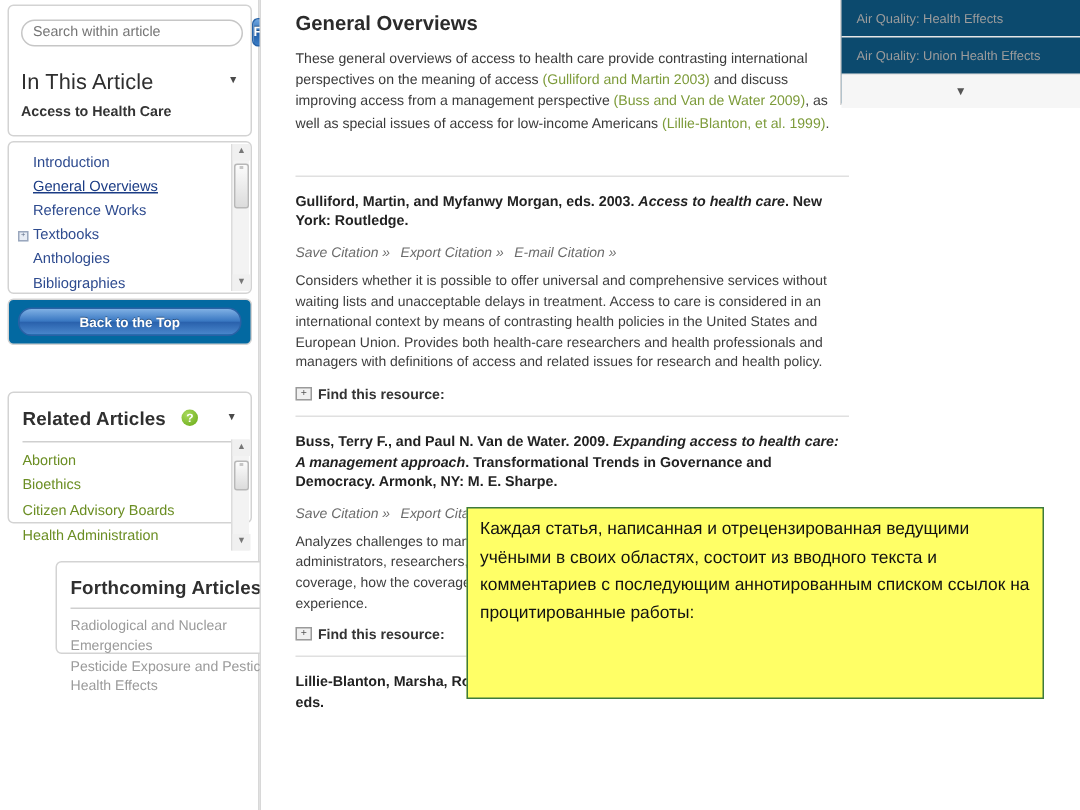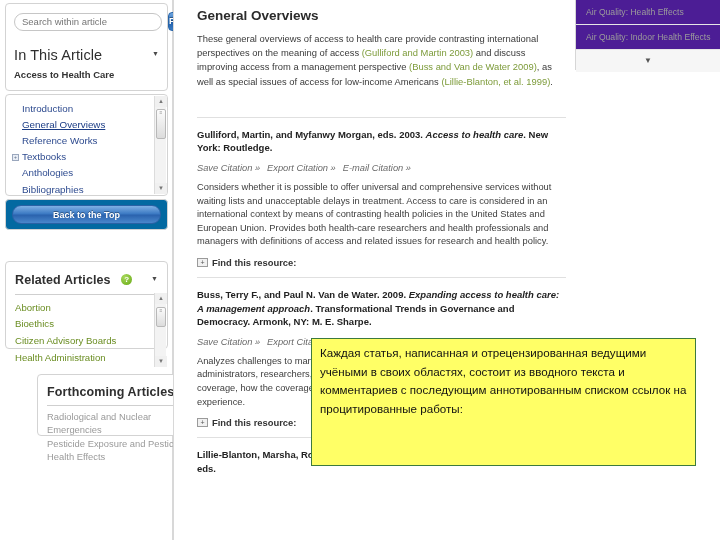--- a/index.html
+++ b/index.html
@@ -241,24 +241,24 @@
     border: 1px solid #9a9a9a;
     background: #f0f0f0;
     font-size: 7px; line-height: 8px; text-align: center; color: #555;
     font-weight: normal;
   }
 
   
   .rightpanel {
     position: absolute;
     right: 0; top: 0;
-    width: 145px; height: 70px;
+    width: 160px; height: 70px;
     border: 1px solid #d6d6d6;
     border-top: none; border-right: none;
-    background: #4c1d95;
+    background: #0c4a6e;
   }
   .rp-item {
     font-size: 8.6px;
     color: #9c9c9c;
     padding: 7px 8px 7px 10px;
     border-bottom: 1px solid #e6e6e6;
     cursor: pointer;
     white-space: nowrap;
   }
   .rp-more {
@@ -429,19 +429,19 @@
     <div>
       <div class="ref-head">
         <span>Lillie-Blanton, Marsha, Rose Marie Martinez, Barbara Lyons, and Diane Rowland, eds.</span>
       </div>
     </div>
 
   </div>
 
   <div class="rightpanel">
     <div class="rp-item">Air Quality: Health Effects</div>
-    <div class="rp-item">Air Quality: Indoor Health Effects</div>
+    <div class="rp-item">Air Quality: Union Health Effects</div>
     <div class="rp-more">▼</div>
   </div>
 
   <div class="callout">Каждая статья, написанная и отрецензированная ведущими учёными в своих областях, состоит из вводного текста и комментариев с последующим аннотированным списком ссылок на процитированные работы:</div>
 
 </div>
 
 </body></html>

